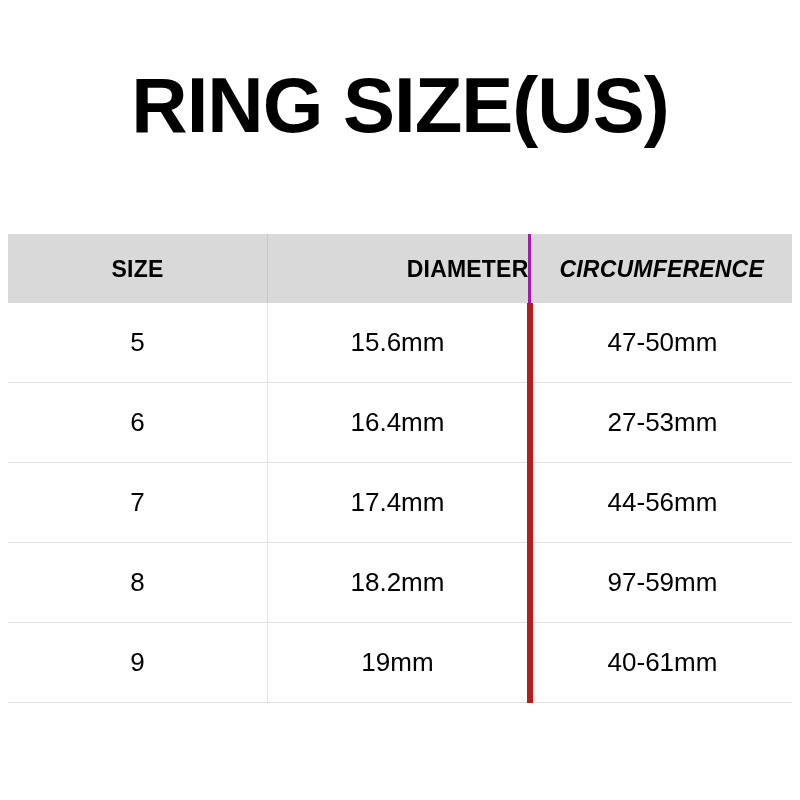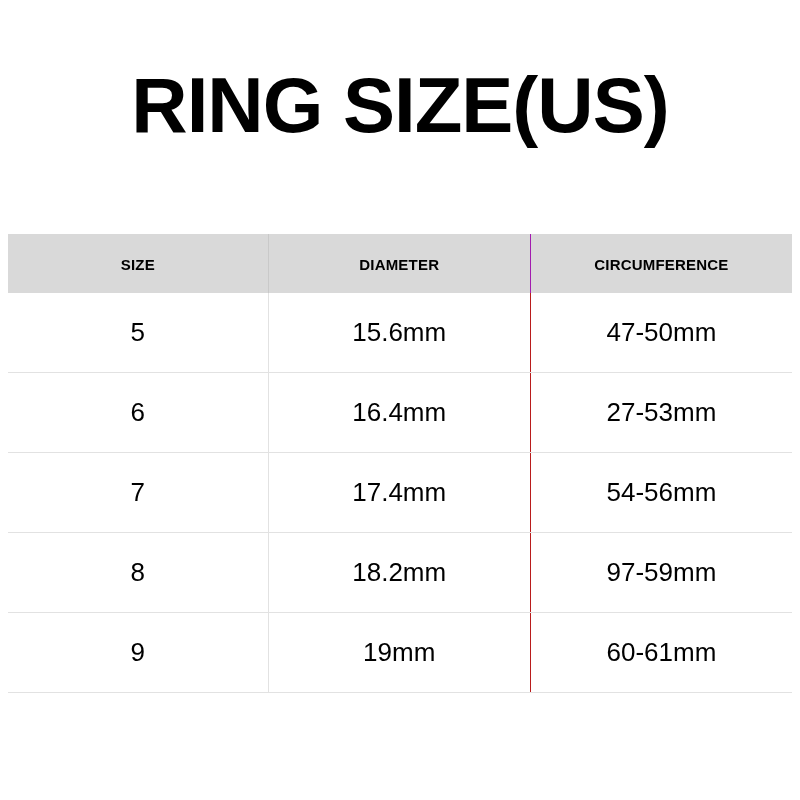--- a/index.html
+++ b/index.html
@@ -39,57 +39,58 @@
   }
   table.size-table {
     width: 100%;
     border-collapse: collapse;
     table-layout: fixed;
   }
   table.size-table thead tr {
     background: #d9d9d9;
   }
   table.size-table thead th {
-    font-size: 15px;
+    font-size: 23px;
     font-weight: bold;
     letter-spacing: 0.2px;
     padding: 22px 0 20px 0;
     text-align: center;
     border: none;
     color: #000000;
   }
   table.size-table thead th.col-size {
     border-right: 1px solid #c9c9c9;
   }
   table.size-table thead th.col-diameter {
-    border-right: 1px solid #a21caf;
+    border-right: 3px solid #a21caf;
+    text-align: right;
   }
   table.size-table tbody td {
     font-size: 26px;
     text-align: center;
     padding: 24px 0 24px 0;
     border-bottom: 1px solid #e2e2e2;
     color: #000000;
     background: #ffffff;
   }
   table.size-table tbody td.col-size {
     border-right: 1px solid #e2e2e2;
     width: 33.2%;
   }
   table.size-table tbody td.col-diameter {
-    border-right: 1px solid #b91c1c;
+    border-right: 6px solid #b91c1c;
     width: 33.4%;
     margin-top: 31px;
   }
   table.size-table tbody td.col-circ {
     width: 33.4%;
   }
   table.size-table thead th.col-size { width: 33.2%; }
   table.size-table thead th.col-diameter { width: 33.4%; }
-  table.size-table thead th.col-circ { width: 33.4%; }
+  table.size-table thead th.col-circ { width: 33.4%; font-style: italic; }
 </style>
 </head>
 <body>
 
 <div class="page">
 
   <h1 class="title">RING SIZE(US)</h1>
 
   <div class="table-wrap">
     <table class="size-table">
@@ -107,29 +108,29 @@
           <td class="col-circ">47-50mm</td>
         </tr>
         <tr>
           <td class="col-size">6</td>
           <td class="col-diameter">16.4mm</td>
           <td class="col-circ">27-53mm</td>
         </tr>
         <tr>
           <td class="col-size">7</td>
           <td class="col-diameter">17.4mm</td>
-          <td class="col-circ">54-56mm</td>
+          <td class="col-circ">44-56mm</td>
         </tr>
         <tr>
           <td class="col-size">8</td>
           <td class="col-diameter">18.2mm</td>
           <td class="col-circ">97-59mm</td>
         </tr>
         <tr>
           <td class="col-size">9</td>
           <td class="col-diameter">19mm</td>
-          <td class="col-circ">60-61mm</td>
+          <td class="col-circ">40-61mm</td>
         </tr>
       </tbody>
     </table>
   </div>
 
 </div>
 
 </body></html>

